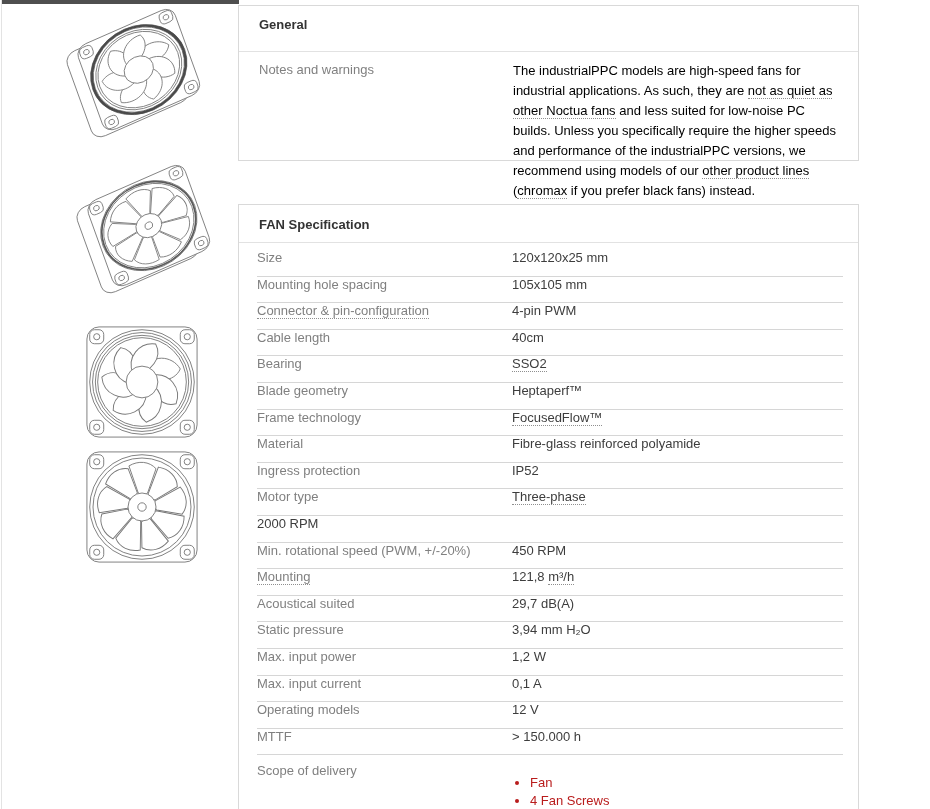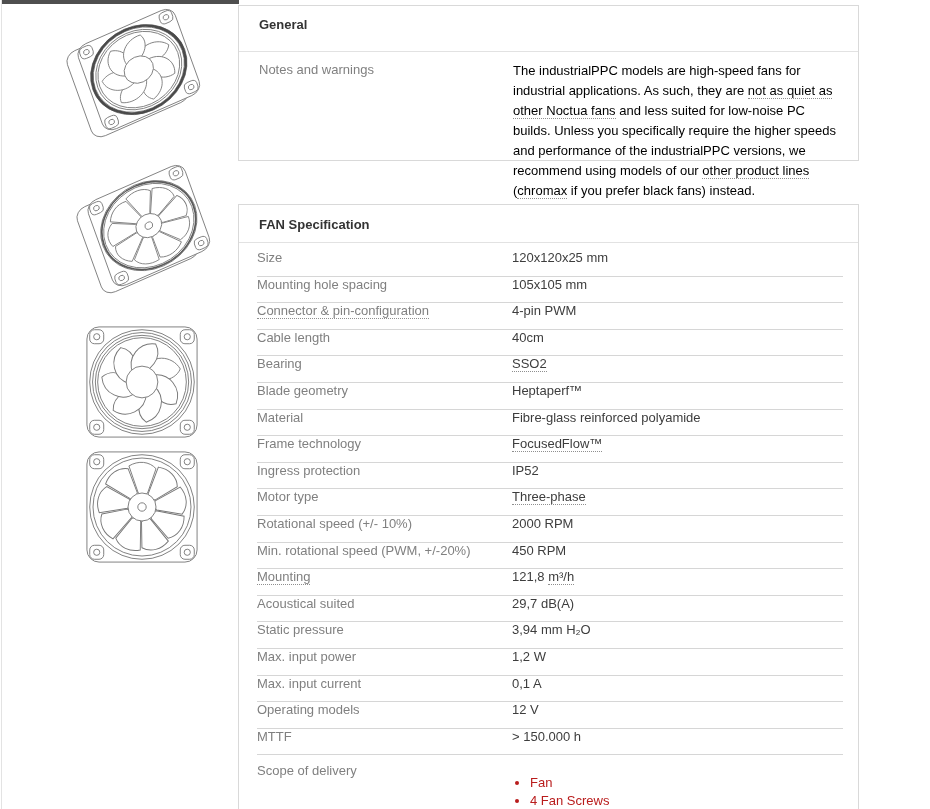--- a/index.html
+++ b/index.html
@@ -186,37 +186,36 @@
       </div>
       <div class="spec-row">
         <div class="spec-label"><span>Bearing</span></div>
         <div class="spec-value"><a class="dotted-link">SSO2</a></div>
       </div>
       <div class="spec-row">
         <div class="spec-label"><span>Blade geometry</span></div>
         <div class="spec-value"><span>Heptaperf™</span></div>
       </div>
       <div class="spec-row">
+        <div class="spec-label"><span>Frame technology</span></div>
+        <div class="spec-value"><a class="dotted-link">FocusedFlow™</a></div>
+      </div>
+      <div class="spec-row">
         <div class="spec-label"><span>Material</span></div>
         <div class="spec-value"><span>Fibre-glass reinforced polyamide</span></div>
       </div>
       <div class="spec-row">
-        <div class="spec-label"><span>Frame technology</span></div>
-        <div class="spec-value"><a class="dotted-link">FocusedFlow™</a></div>
-      </div>
-      <div class="spec-row">
         <div class="spec-label"><span>Ingress protection</span></div>
         <div class="spec-value"><span>IP52</span></div>
       </div>
       <div class="spec-row">
         <div class="spec-label"><span>Motor type</span></div>
         <div class="spec-value"><a class="dotted-link">Three-phase</a></div>
       </div>
       <div class="spec-row">
-        <div class="spec-label"><span>Rotational speed (+/- 10%)</span></div>
         <div class="spec-value"><span>2000 RPM</span></div>
       </div>
       <div class="spec-row">
         <div class="spec-label"><span>Min. rotational speed (PWM, +/-20%)</span></div>
         <div class="spec-value"><span>450 RPM</span></div>
       </div>
       <div class="spec-row">
         <div class="spec-label"><a class="dotted-link">Mounting</a></div>
         <div class="spec-value"><span>121,8 </span><a class="dotted-link">m³/h</a></div>
       </div>

